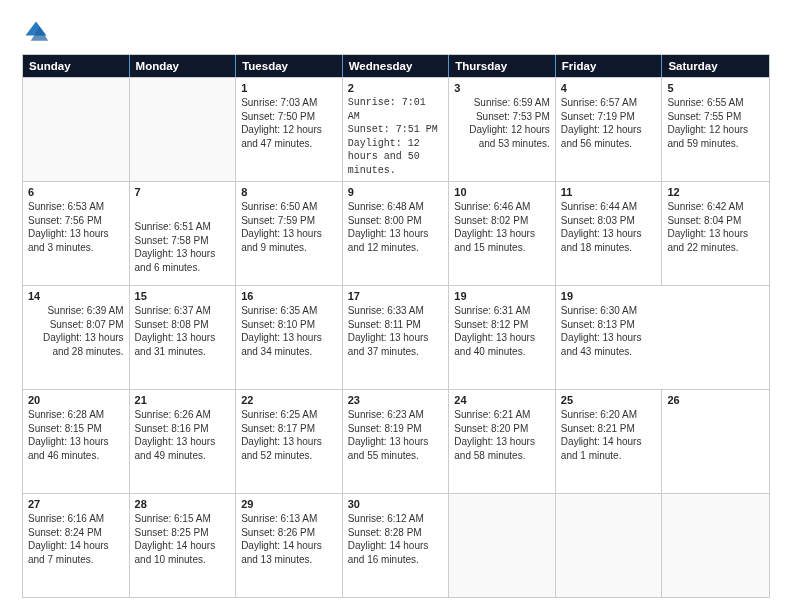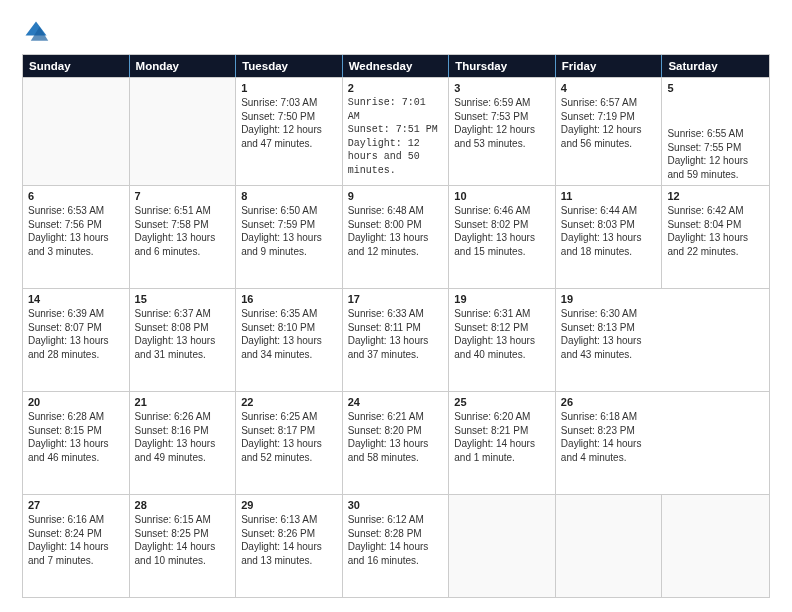--- a/index.html
+++ b/index.html
@@ -156,47 +156,47 @@
 Daylight: 12 hours and 47 minutes.</div>
           </div>
           <div class="cal-cell">
             <div class="day-num">2</div>
             <div class="day-info" style="white-space: pre-line; font-family: Liberation Mono, monospace;">Sunrise: 7:01 AM
 Sunset: 7:51 PM
 Daylight: 12 hours and 50 minutes.</div>
           </div>
           <div class="cal-cell">
             <div class="day-num">3</div>
-            <div class="day-info" style="white-space: pre-line;">Sunrise: 6:59 AM
+            <div class="day-info" style="white-space: pre-line; text-align: right;">Sunrise: 6:59 AM
 Sunset: 7:53 PM
 Daylight: 12 hours and 53 minutes.</div>
           </div>
           <div class="cal-cell">
             <div class="day-num">4</div>
             <div class="day-info" style="white-space: pre-line;">Sunrise: 6:57 AM
 Sunset: 7:19 PM
 Daylight: 12 hours and 56 minutes.</div>
           </div>
           <div class="cal-cell">
             <div class="day-num">5</div>
-            <div class="day-info" style="white-space: pre-line; margin-top: 31px;">Sunrise: 6:55 AM
+            <div class="day-info" style="white-space: pre-line;">Sunrise: 6:55 AM
 Sunset: 7:55 PM
 Daylight: 12 hours and 59 minutes.</div>
           </div>
         </div>
         <div class="cal-row">
           <div class="cal-cell">
             <div class="day-num">6</div>
             <div class="day-info" style="white-space: pre-line;">Sunrise: 6:53 AM
 Sunset: 7:56 PM
 Daylight: 13 hours and 3 minutes.</div>
           </div>
           <div class="cal-cell">
             <div class="day-num">7</div>
-            <div class="day-info" style="white-space: pre-line;">Sunrise: 6:51 AM
+            <div class="day-info" style="white-space: pre-line; margin-top: 20px;">Sunrise: 6:51 AM
 Sunset: 7:58 PM
 Daylight: 13 hours and 6 minutes.</div>
           </div>
           <div class="cal-cell">
             <div class="day-num">8</div>
             <div class="day-info" style="white-space: pre-line;">Sunrise: 6:50 AM
 Sunset: 7:59 PM
 Daylight: 13 hours and 9 minutes.</div>
           </div>
           <div class="cal-cell">
@@ -220,21 +220,21 @@
           <div class="cal-cell">
             <div class="day-num">12</div>
             <div class="day-info" style="white-space: pre-line;">Sunrise: 6:42 AM
 Sunset: 8:04 PM
 Daylight: 13 hours and 22 minutes.</div>
           </div>
         </div>
         <div class="cal-row">
           <div class="cal-cell">
             <div class="day-num">14</div>
-            <div class="day-info" style="white-space: pre-line;">Sunrise: 6:39 AM
+            <div class="day-info" style="white-space: pre-line; text-align: right;">Sunrise: 6:39 AM
 Sunset: 8:07 PM
 Daylight: 13 hours and 28 minutes.</div>
           </div>
           <div class="cal-cell">
             <div class="day-num">15</div>
             <div class="day-info" style="white-space: pre-line;">Sunrise: 6:37 AM
 Sunset: 8:08 PM
 Daylight: 13 hours and 31 minutes.</div>
           </div>
           <div class="cal-cell">
@@ -275,36 +275,39 @@
 Sunset: 8:16 PM
 Daylight: 13 hours and 49 minutes.</div>
           </div>
           <div class="cal-cell">
             <div class="day-num">22</div>
             <div class="day-info" style="white-space: pre-line;">Sunrise: 6:25 AM
 Sunset: 8:17 PM
 Daylight: 13 hours and 52 minutes.</div>
           </div>
           <div class="cal-cell">
+            <div class="day-num">23</div>
+            <div class="day-info" style="white-space: pre-line;">Sunrise: 6:23 AM
+Sunset: 8:19 PM
+Daylight: 13 hours and 55 minutes.</div>
+          </div>
+          <div class="cal-cell">
             <div class="day-num">24</div>
             <div class="day-info" style="white-space: pre-line;">Sunrise: 6:21 AM
 Sunset: 8:20 PM
 Daylight: 13 hours and 58 minutes.</div>
           </div>
           <div class="cal-cell">
             <div class="day-num">25</div>
             <div class="day-info" style="white-space: pre-line;">Sunrise: 6:20 AM
 Sunset: 8:21 PM
 Daylight: 14 hours and 1 minute.</div>
           </div>
           <div class="cal-cell">
             <div class="day-num">26</div>
-            <div class="day-info" style="white-space: pre-line;">Sunrise: 6:18 AM
-Sunset: 8:23 PM
-Daylight: 14 hours and 4 minutes.</div>
           </div>
         </div>
         <div class="cal-row">
           <div class="cal-cell">
             <div class="day-num">27</div>
             <div class="day-info" style="white-space: pre-line;">Sunrise: 6:16 AM
 Sunset: 8:24 PM
 Daylight: 14 hours and 7 minutes.</div>
           </div>
           <div class="cal-cell">

